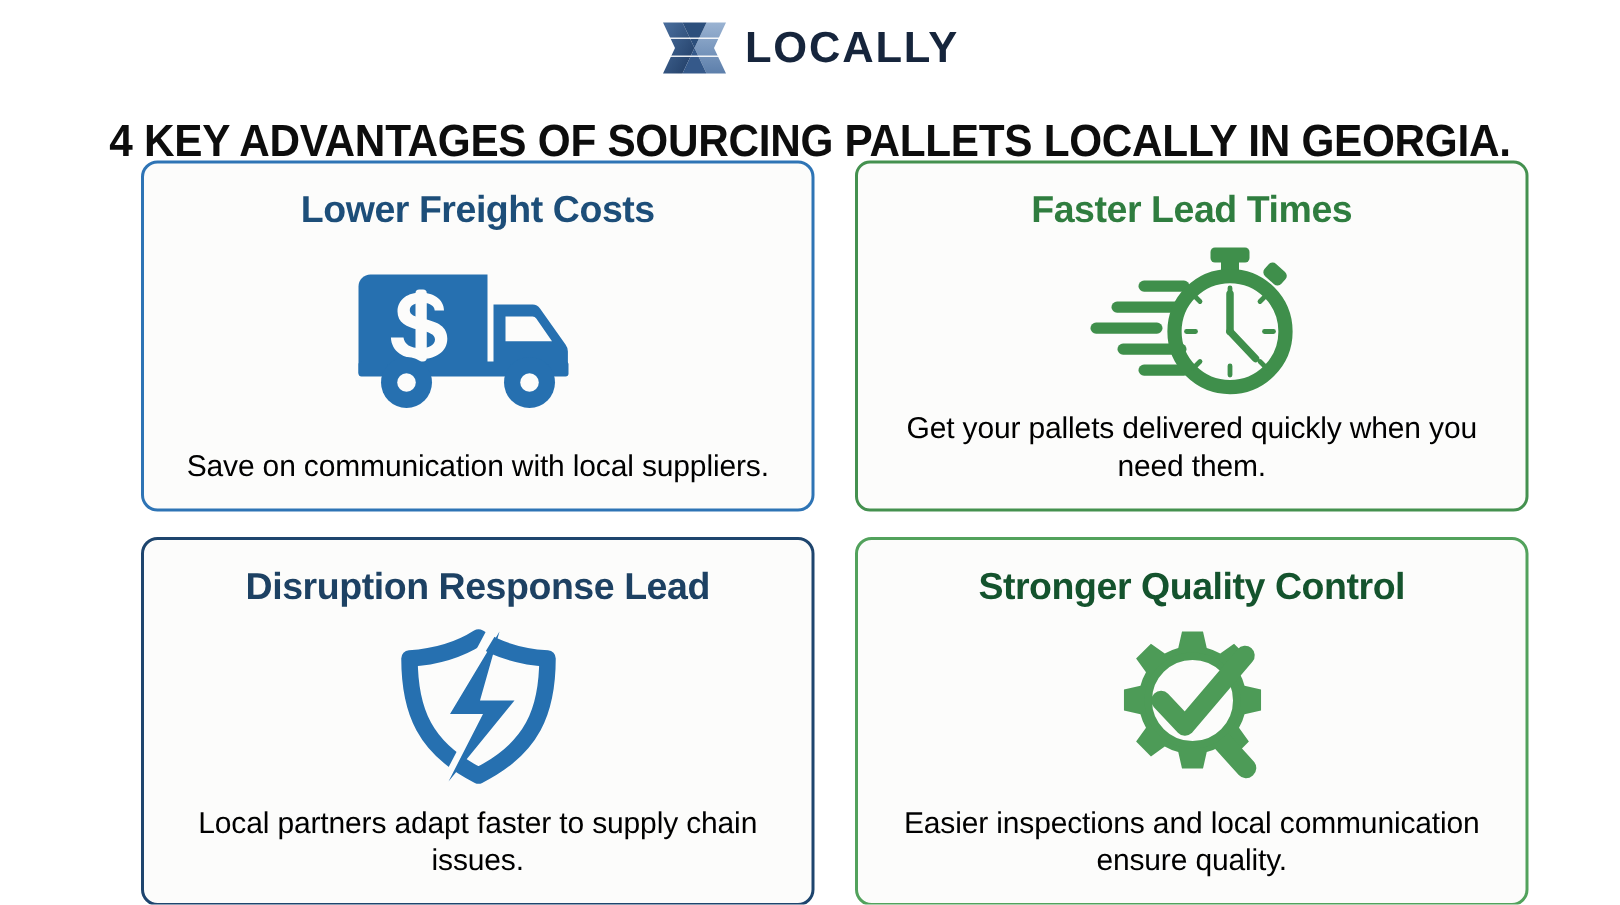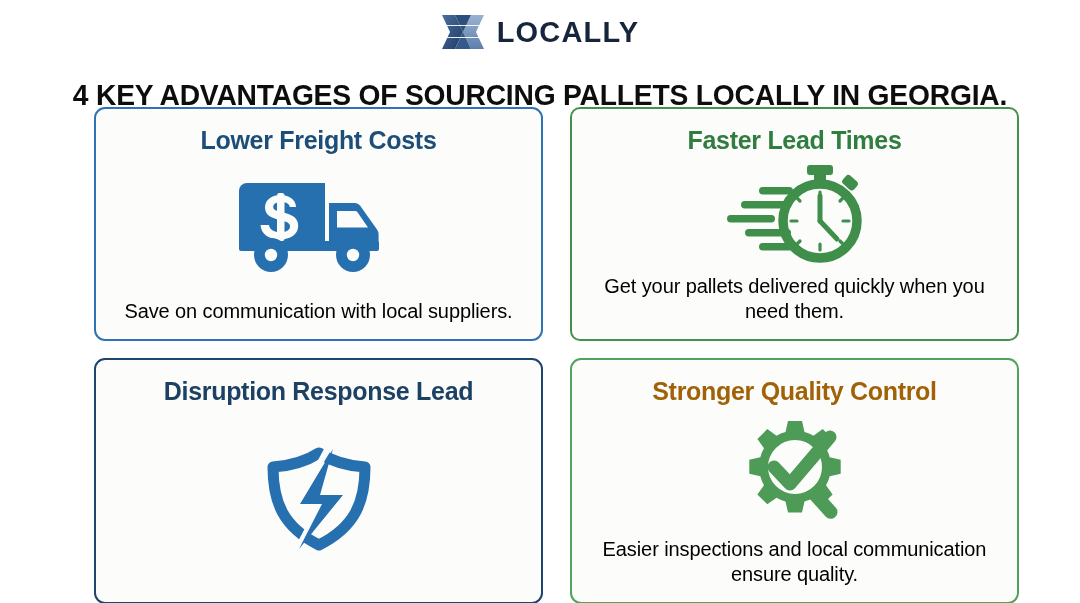--- a/index.html
+++ b/index.html
@@ -131,21 +131,21 @@
   .card--freight    { border-color: #2e74b5; }
   .card--freight .card-title { color: #1d4e79; }
 
   .card--lead       { border-color: #44914f; border-radius: 10px; }
   .card--lead .card-title { color: #2f7d3f; }
 
   .card--disruption { border-color: #1e456e; }
   .card--disruption .card-title { color: #1d4163; }
 
   .card--quality    { border-color: #52a25c; }
-  .card--quality .card-title { color: #a16207; }
+  .card--quality .card-title { color: #14532d; }
 </style>
 </head>
 <body>
 
 <div class="page">
 
   <div class="brand">
     <span class="brand-mark-wrap">
       <svg class="brand-mark" viewBox="0 0 44 38" xmlns="http://www.w3.org/2000/svg" aria-hidden="true">
         <defs>
@@ -262,20 +262,21 @@
             </mask>
           </defs>
           <g mask="url(#boltMask)">
 
             <path d="M60 6 C46 15 30 19 14 20 C14 55 24 80 60 98 C96 80 106 55 106 20 C90 19 74 15 60 6 Z" fill="none" stroke="#2670b0" stroke-width="11" stroke-linejoin="round"></path>
           </g>
 
           <path d="M74 2 L41 57 L63 57 L40 102 L84 48 L61 48 Z" fill="#2670b0"></path>
         </svg>
       </div>
+      <p class="card-desc">Local partners adapt faster to supply chain issues.</p>
     </div>
 
     <div class="card card--quality tall">
       <div class="card-title">Stronger Quality Control</div>
       <div class="card-icon">
         <svg width="118" height="104" viewBox="0 0 118 104" xmlns="http://www.w3.org/2000/svg" aria-hidden="true">
           <g fill="#4d9b57">
 
             <path d="M52 2 h14 l2.5 11 a36 36 0 0 1 9 3.7 l9.2 -6.6 l9.9 9.9 l-6.6 9.2 a36 36 0 0 1 3.7 9 l11 2.5 v14 l-11 2.5 a36 36 0 0 1 -3.7 9 l6.6 9.2 l-9.9 9.9 l-9.2 -6.6 a36 36 0 0 1 -9 3.7 l-2.5 11 h-14 l-2.5 -11 a36 36 0 0 1 -9 -3.7 l-9.2 6.6 l-9.9 -9.9 l6.6 -9.2 a36 36 0 0 1 -3.7 -9 l-11 -2.5 v-14 l11 -2.5 a36 36 0 0 1 3.7 -9 l-6.6 -9.2 l9.9 -9.9 l9.2 6.6 a36 36 0 0 1 9 -3.7 z"></path>
 

